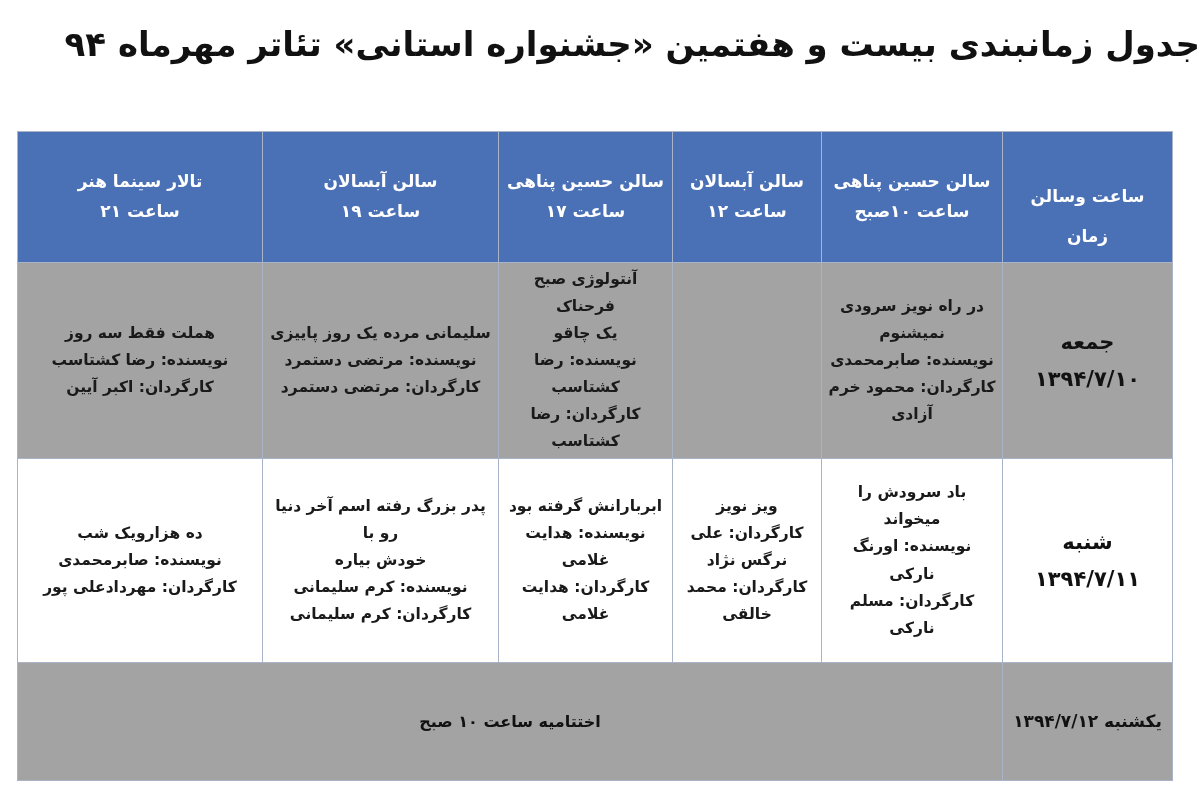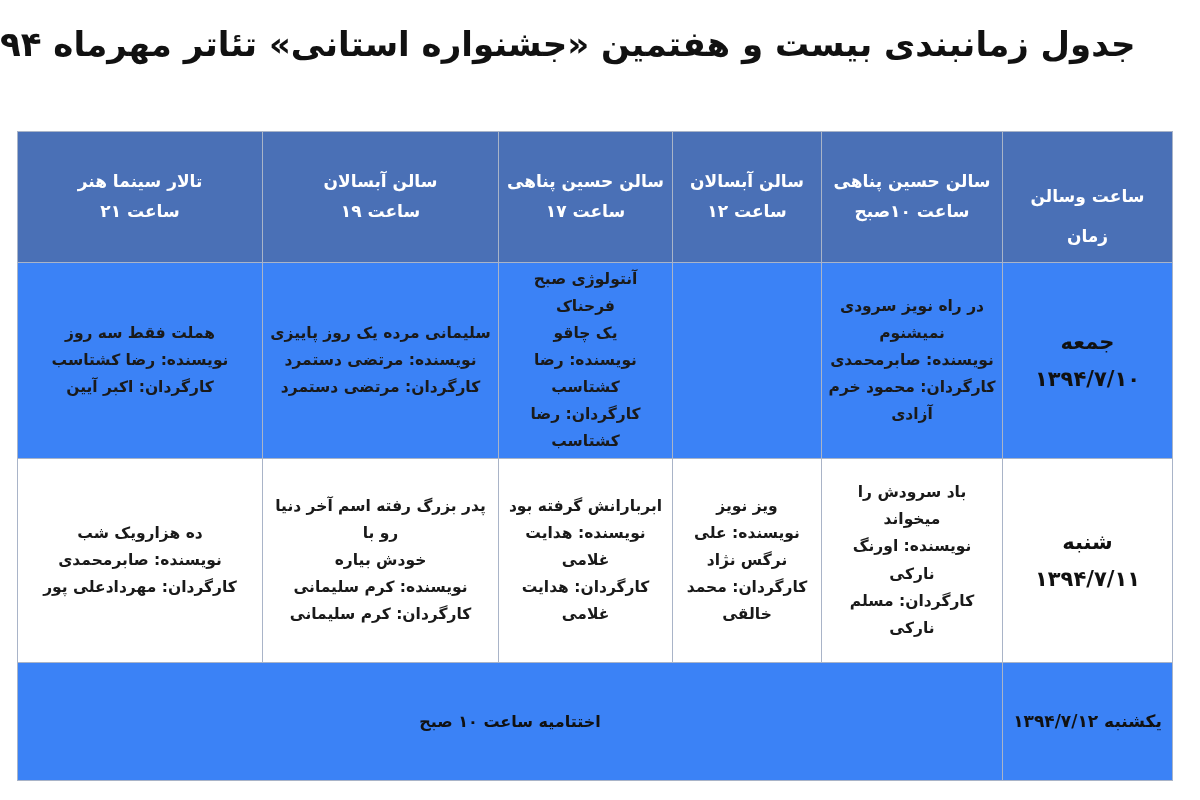--- a/index.html
+++ b/index.html
@@ -1,41 +1,41 @@
 <!DOCTYPE html>
 <html><head>
 <meta charset="utf-8">
 <style>
   html, body { margin: 0; padding: 0; }
   body {
     width: 1200px; height: 800px; background: #ffffff; position: relative; overflow: hidden;
     font-family: "DejaVu Sans", sans-serif;
   }
   .title {
-    position: absolute; left: 0; top: 24px; width: 1200px; text-align: left;
+    position: absolute; left: 0; top: 24px; width: 1200px; text-align: right;
     font-size: 34px; font-weight: bold; color: #111111; direction: rtl;
     letter-spacing: -0.5px;
   }
   table.schedule {
     position: absolute; left: 17px; top: 131px;
     width: 1155px; height: 649px;
     border-collapse: collapse; table-layout: fixed; direction: rtl;
   }
   table.schedule td, table.schedule th {
     border: 1px solid #a9b4c8; text-align: center; vertical-align: middle;
     padding: 0 6px; direction: rtl; line-height: 1.75;
   }
   th.head {
     background: #4a70b6; color: #ffffff; font-size: 17px; font-weight: bold;
     vertical-align: top; padding-top: 12px; border-color: #7d97c8;
   }
   th.head.corner { position: relative; }
   th.head.corner .l1 { display: block; }
   th.head.corner .l2 { position: absolute; bottom: 10px; left: 0; right: 0; }
-  tr.row-shaded td { background: #3b82f6; }
+  tr.row-shaded td { background: #a3a3a3; }
   tr.row-white td { background: #ffffff; }
   td.day { font-size: 21px; font-weight: bold; color: #111; line-height: 1.9; }
   td.cell { font-size: 15.5px; font-weight: bold; color: #1a1a1a; }
   td.cell span, td.day span, th span { display: block; }
   td.closing { font-size: 16px; font-weight: bold; color: #111; }
   td.day-inline { font-size: 17px; font-weight: bold; color: #111; }
 </style>
 </head>
 <body>
 
@@ -114,21 +114,21 @@
       <span>شنبه</span>
       <span>۱۳۹۴/۷/۱۱</span>
     </td>
     <td class="cell">
       <span>باد سرودش را میخواند</span>
       <span>نویسنده: اورنگ نارکی</span>
       <span>کارگردان: مسلم نارکی</span>
     </td>
     <td class="cell">
       <span>ویز نویز</span>
-      <span>نویسنده: علی</span>
+      <span>کارگردان: علی</span>
       <span>نرگس نژاد</span>
       <span>کارگردان: محمد</span>
       <span>خالقی</span>
     </td>
     <td class="cell">
       <span>ابربارانش گرفته بود</span>
       <span>نویسنده:  هدایت غلامی</span>
       <span>کارگردان: هدایت غلامی</span>
     </td>
     <td class="cell">

